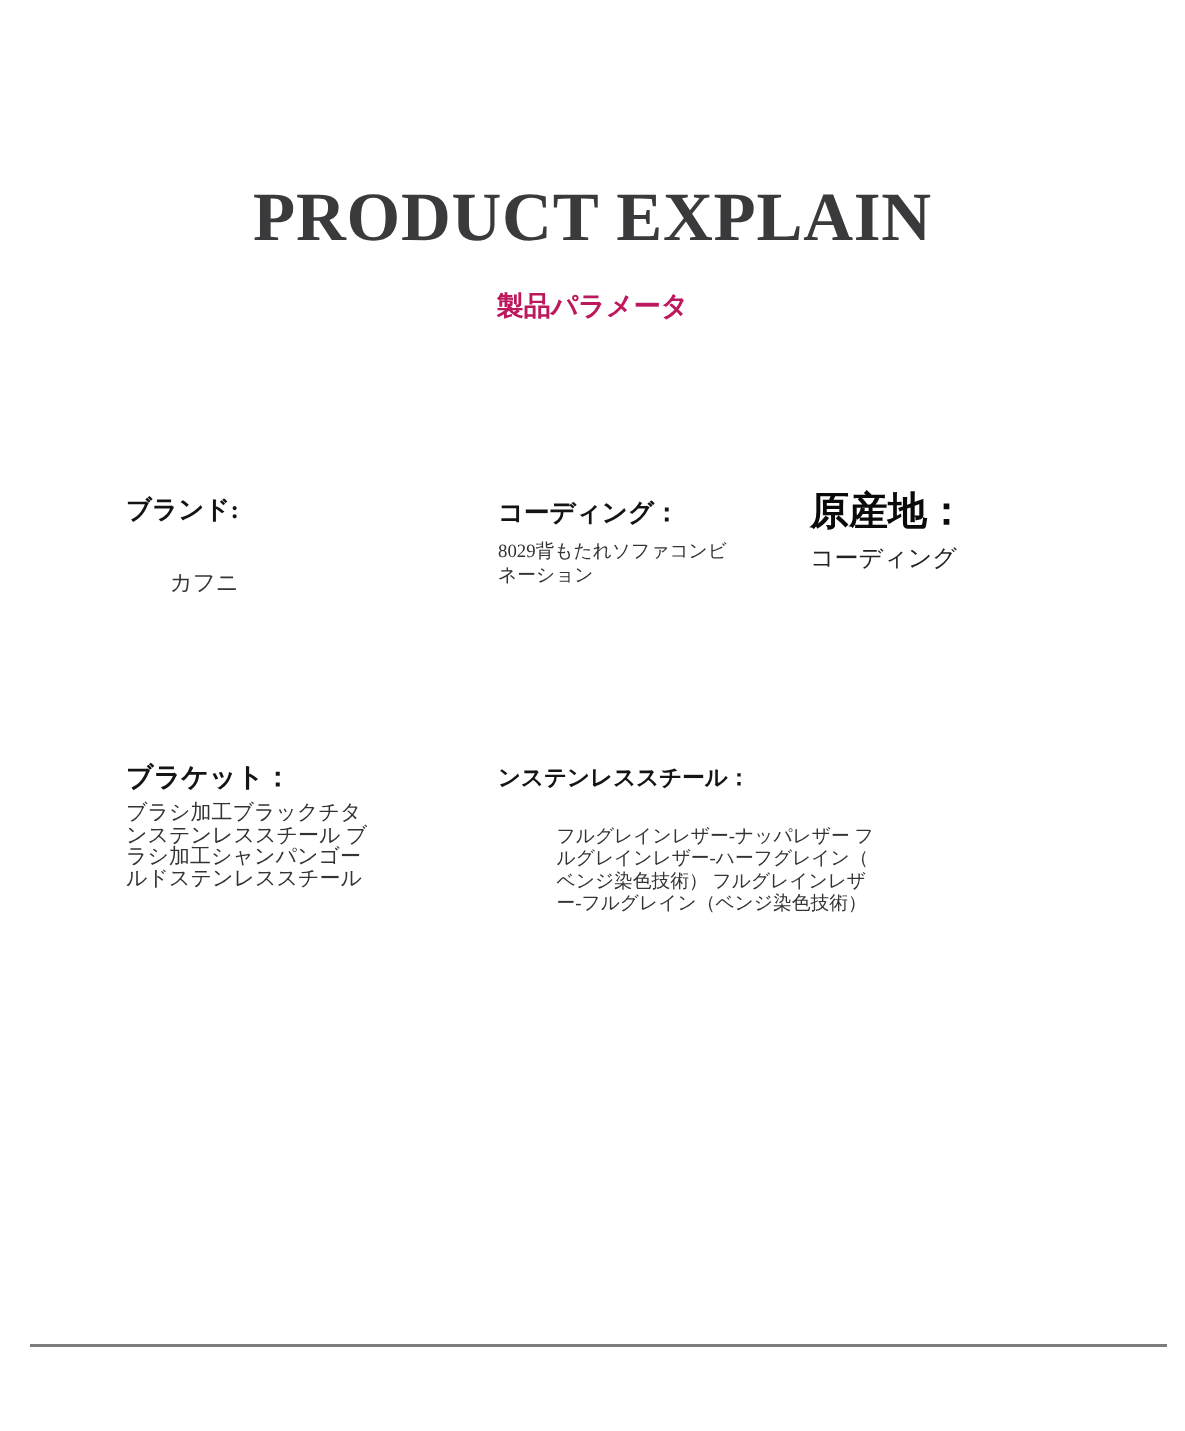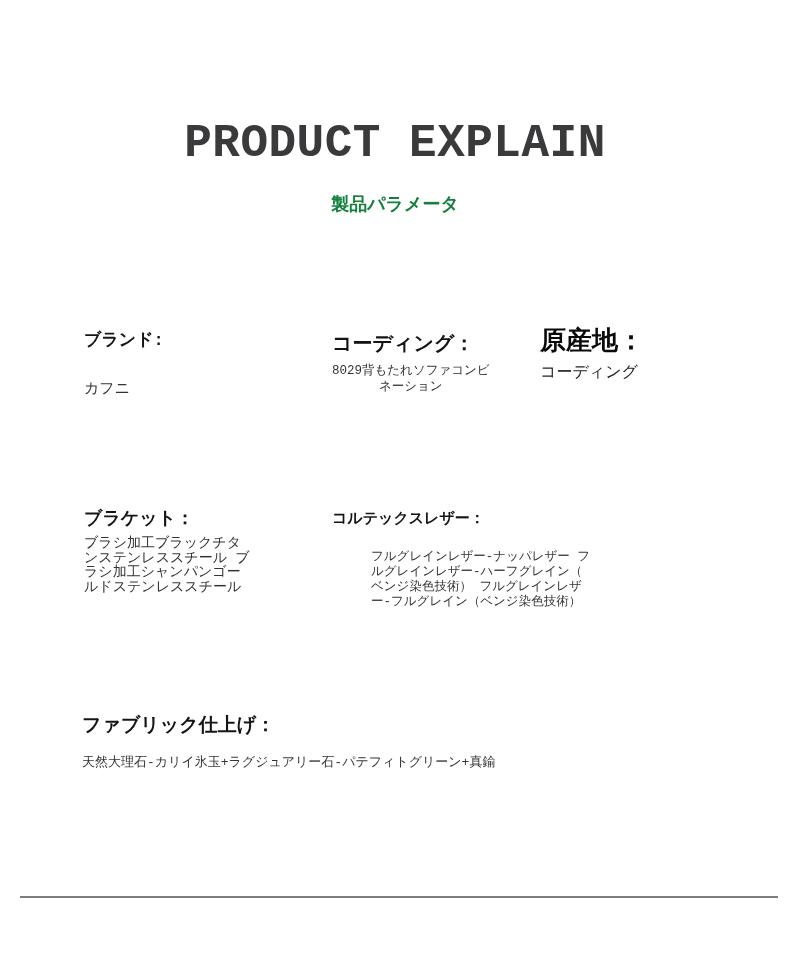--- a/index.html
+++ b/index.html
@@ -4,21 +4,21 @@
 <style>
   * { margin: 0; padding: 0; box-sizing: border-box; }
   html, body { background: #ffffff; }
   .page {
     position: relative;
     width: 790px;
     height: 954px;
     margin: 0 auto;
     background: #ffffff;
     overflow: hidden;
-    font-family: Liberation Mono, monospace;
+    font-family: Liberation Serif, serif;
     color: #333333;
   }
   .title {
     position: absolute;
     top: 118px;
     left: 0;
     width: 790px;
     text-align: center;
     font-size: 46px;
     font-weight: 700;
@@ -26,40 +26,40 @@
     color: #3a3a3c;
   }
   .subtitle {
     position: absolute;
     top: 192px;
     left: 0;
     width: 790px;
     text-align: center;
     font-size: 18px;
     font-weight: 700;
-    color: #15803d;
+    color: #be185d;
   }
   .spec { position: absolute; }
   .spec-label {
     font-weight: 700;
     color: #141414;
     white-space: nowrap;
   }
   .spec-value {
     color: #333333;
     white-space: pre-line;
   }
   
-  .spec-brand { left: 84px; top: 328px; }
+  .spec-brand { left: 84px; top: 328px; text-align: right; }
   .spec-brand .spec-label { font-size: 17px; }
   .spec-brand .spec-value { margin-top: 28px; font-size: 15px; }
 
   .spec-coding { left: 332px; top: 330px; }
-  .spec-coding .spec-label { font-size: 20px; }
-  .spec-coding .spec-value { margin-top: 6px; font-size: 12.5px; line-height: 16px; text-align: center; }
+  .spec-coding .spec-label { font-size: 17px; }
+  .spec-coding .spec-value { margin-top: 6px; font-size: 12.5px; line-height: 16px; }
 
   .spec-origin { left: 540px; top: 323px; }
   .spec-origin .spec-label { font-size: 26px; color: #0a0a0a; }
   .spec-origin .spec-value { margin-top: 4px; font-size: 16px; color: #222222; }
 
   
   .spec-bracket { left: 84px; top: 506px; }
   .spec-bracket .spec-label { font-size: 18px; }
   .spec-bracket .spec-value { margin-top: 6px; font-size: 14px; line-height: 14.5px; }
 
@@ -107,27 +107,23 @@
 
   <div class="spec spec-bracket">
     <div class="spec-label">ブラケット：</div>
     <div class="spec-value">ブラシ加工ブラックチタ
 ンステンレススチール ブ
 ラシ加工シャンパンゴー
 ルドステンレススチール</div>
   </div>
 
   <div class="spec spec-leather">
-    <div class="spec-label">コルテックスレザー：</div>
+    <div class="spec-label">ンステンレススチール：</div>
     <div class="spec-value">フルグレインレザー-ナッパレザー フ
 ルグレインレザー-ハーフグレイン（
 ベンジ染色技術） フルグレインレザ
 ー-フルグレイン（ベンジ染色技術）</div>
   </div>
 
-  <div class="spec spec-fabric">
-    <div class="spec-label">ファブリック仕上げ：</div>
-    <div class="spec-value">天然大理石-カリイ氷玉+ラグジュアリー石-パテフィトグリーン+真鍮</div>
-  </div>
 
   <div class="divider"></div>
 
 </div>
 
 </body></html>

